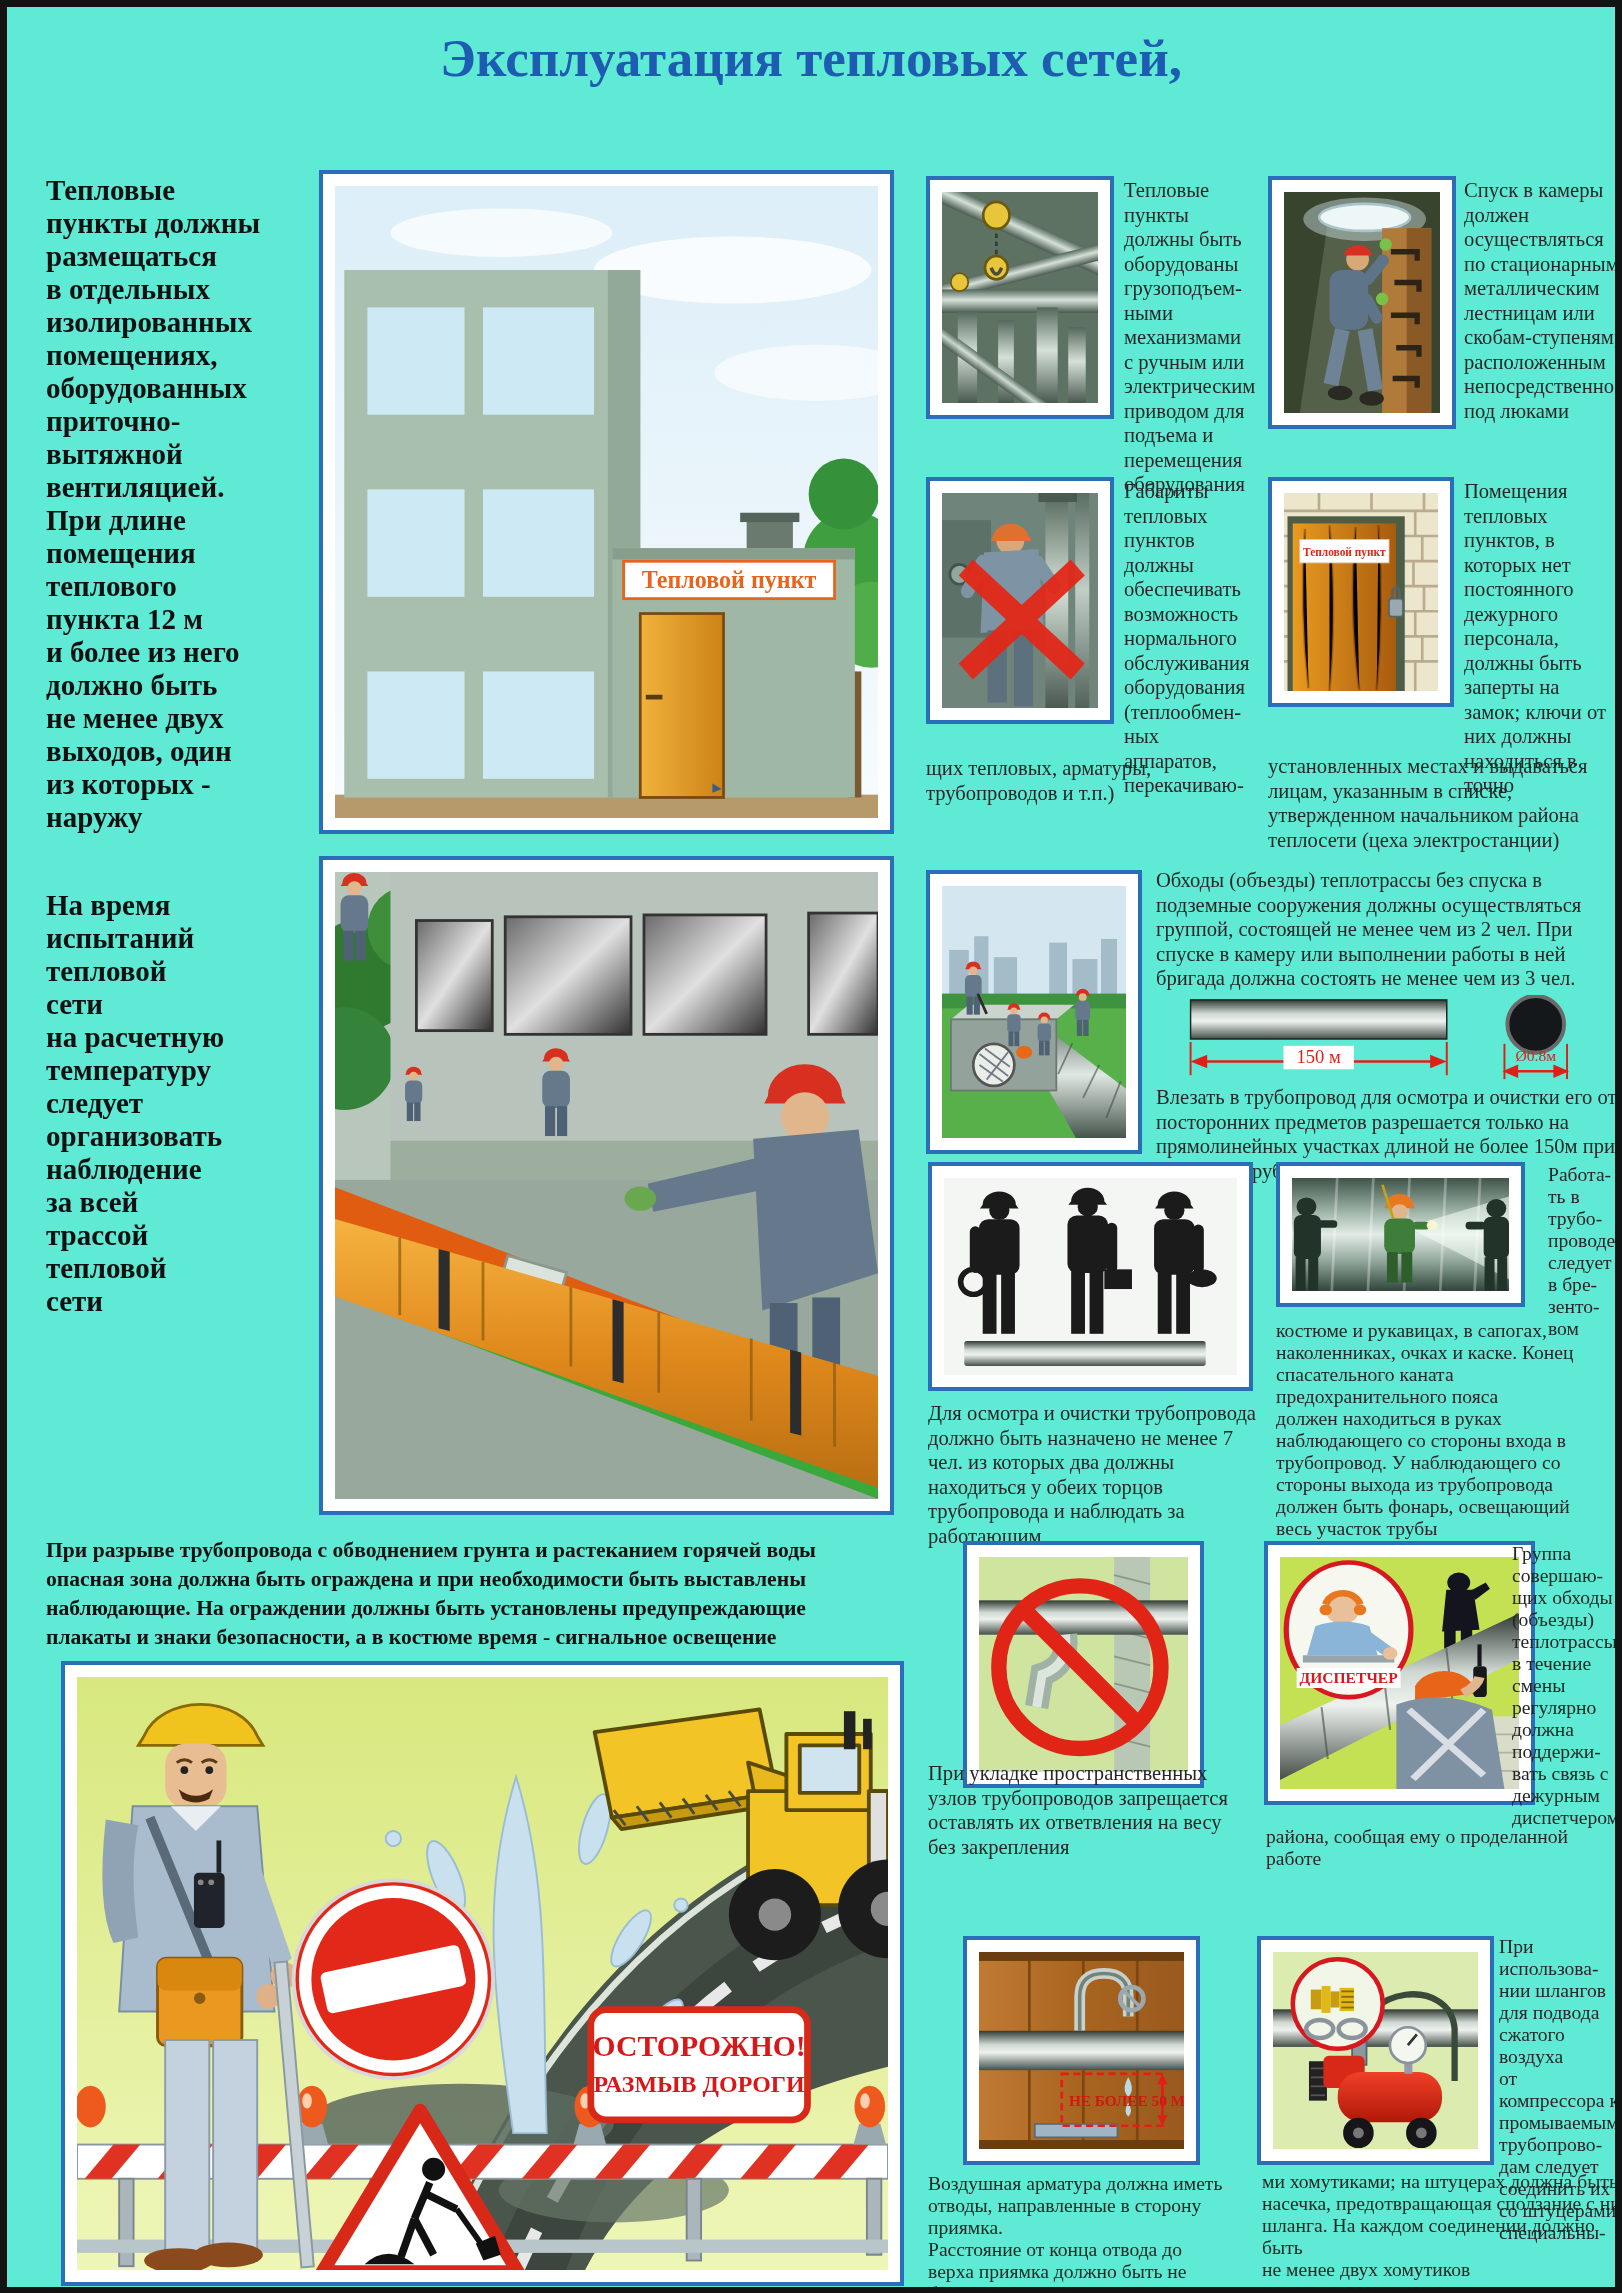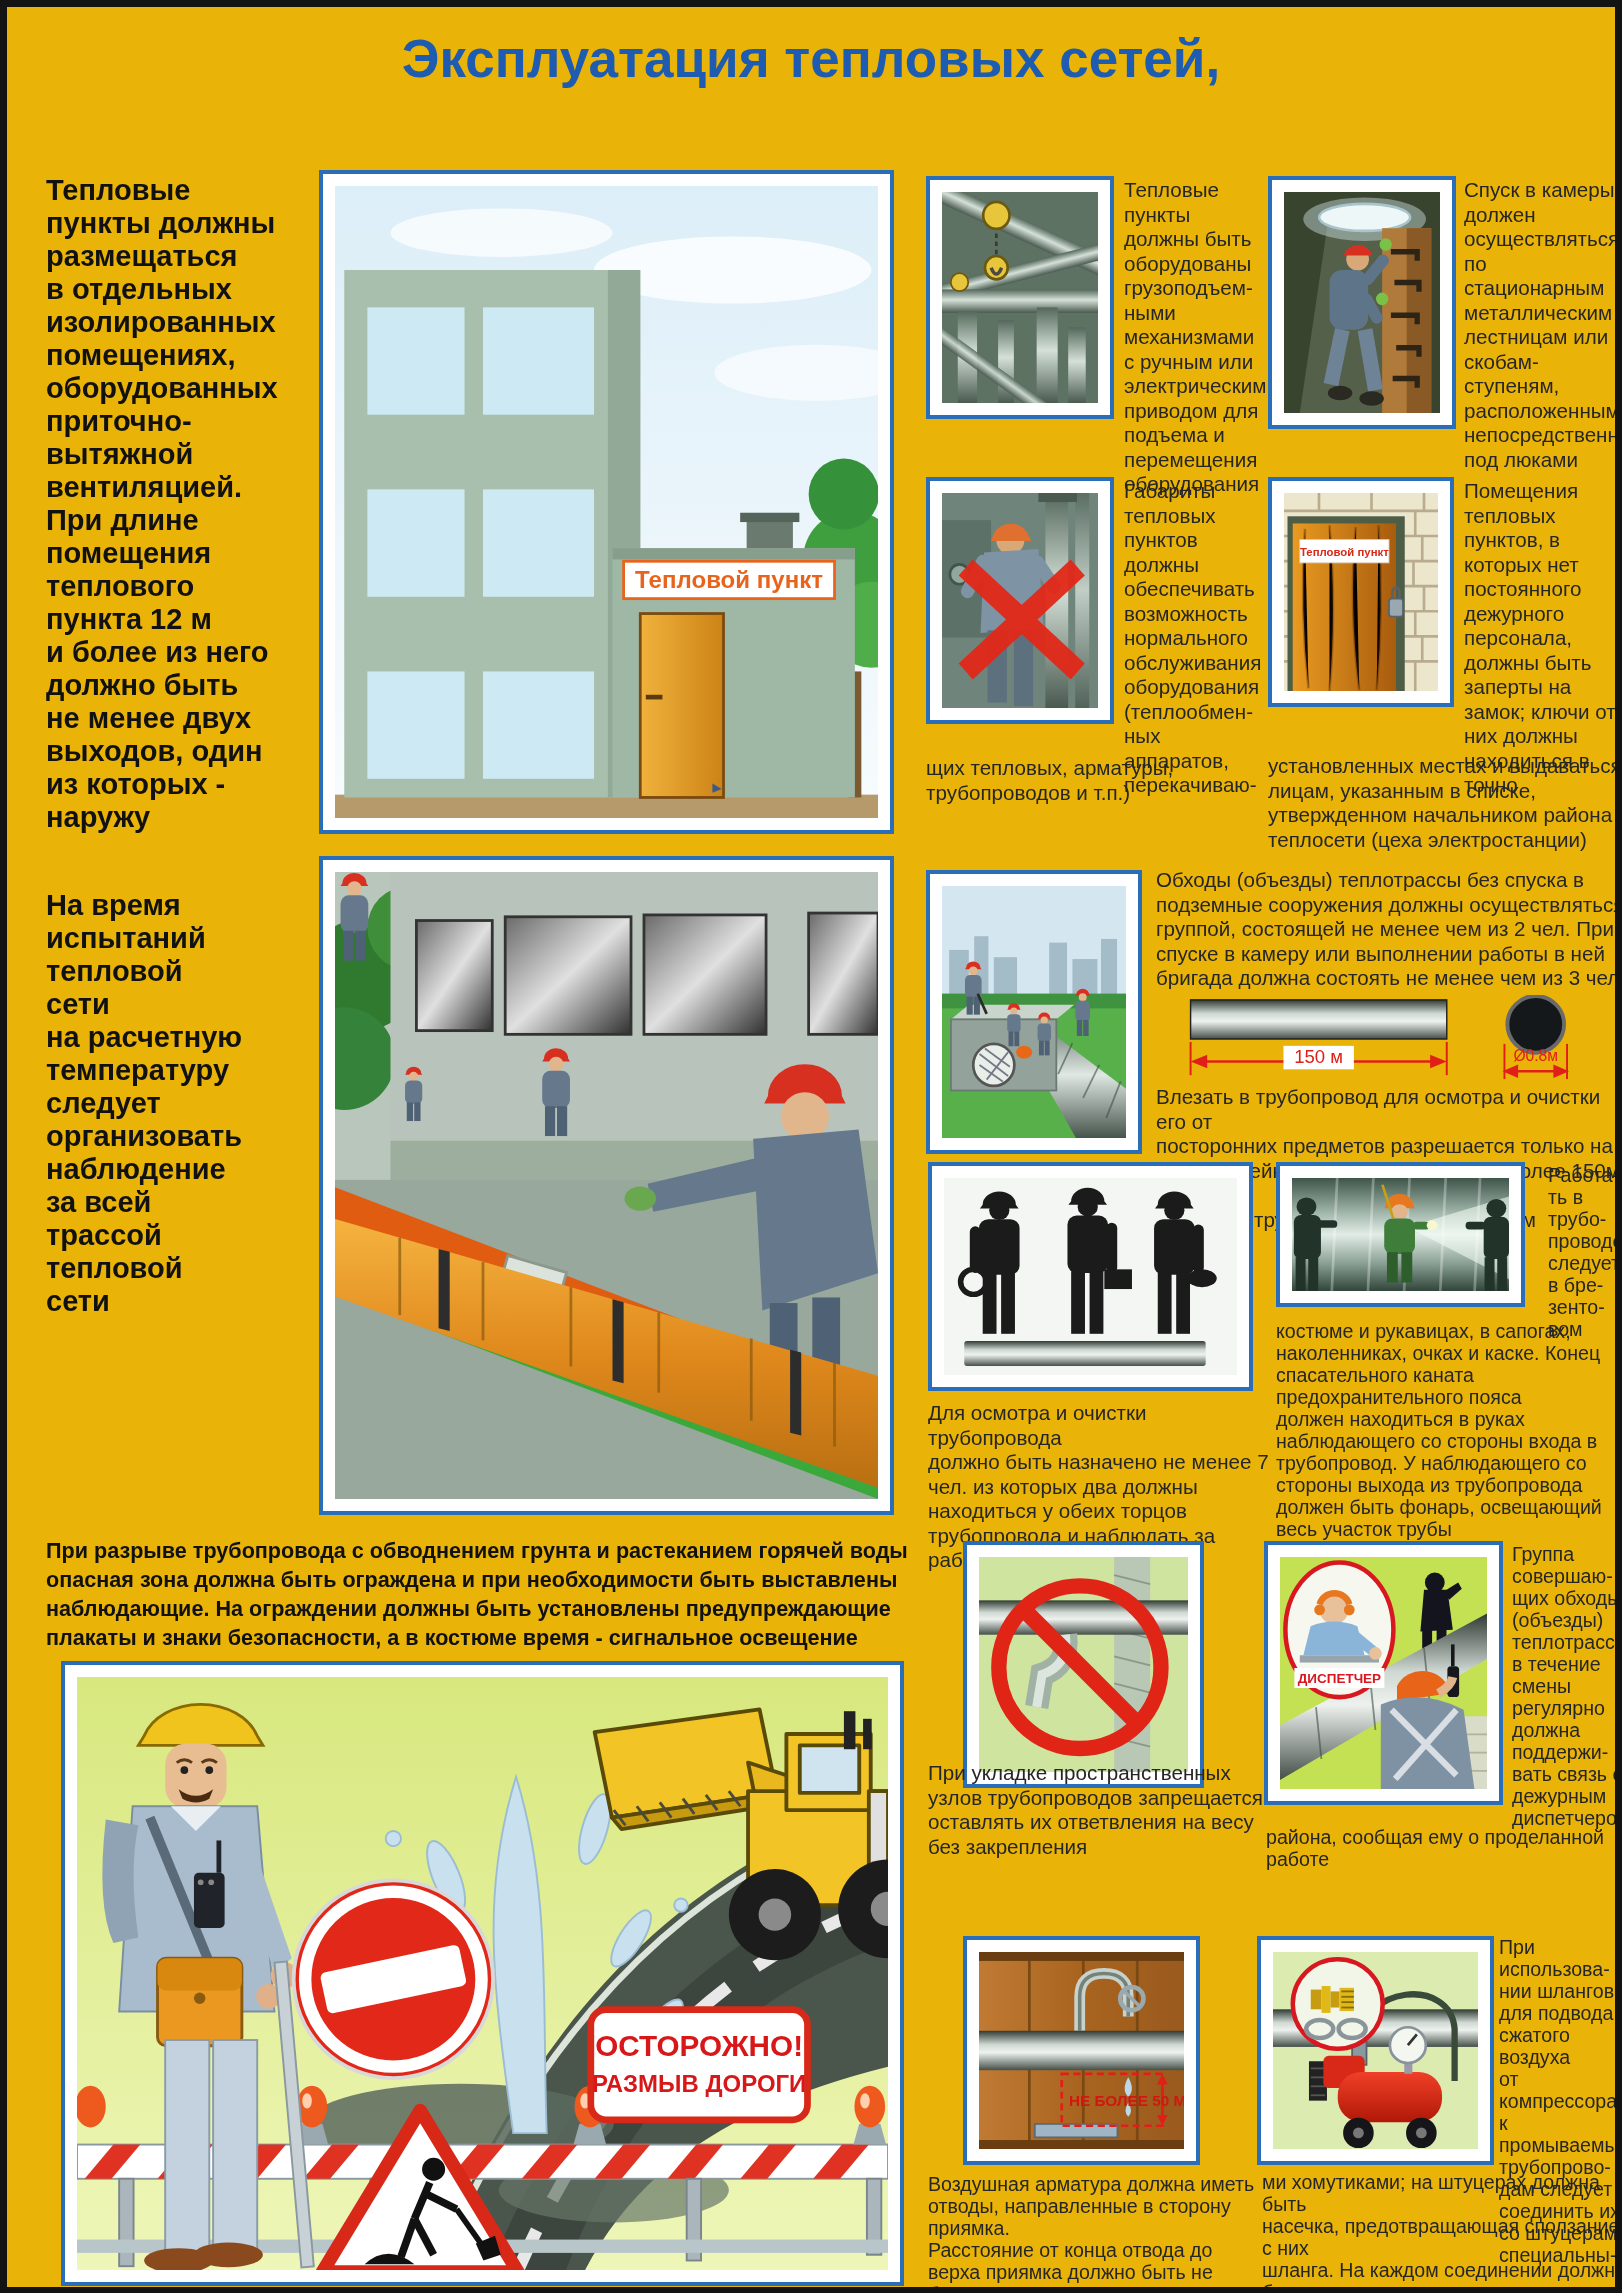--- a/index.html
+++ b/index.html
@@ -1,18 +1,18 @@
 <!DOCTYPE html>
 <html><head>
 <meta charset="utf-8">
 <style>
   html,body{margin:0;padding:0;background:#fff;}
-  .poster{position:relative;width:1622px;height:2294px;background:#eab308;
+  .poster{position:relative;width:1622px;height:2294px;background:#5eead4;
     border:7.8px solid #131313;box-sizing:border-box;overflow:hidden;
-    font-family:Liberation Sans, sans-serif;color:#1c1c1c;}
+    font-family:Liberation Serif, serif;color:#1c1c1c;}
   .abs{position:absolute;}
   .title{width:100%;text-align:center;font-weight:bold;color:#1d5cb0;
     font-size:53px;line-height:59px;letter-spacing:0px;}
   .bigtext{font-weight:bold;font-size:29px;line-height:33px;white-space:pre-line;color:#111;}
   .cap{font-size:20.6px;line-height:24.5px;white-space:pre-line;color:#262626;}
   .capsm{font-size:19.6px;line-height:22px;white-space:pre-line;color:#262626;}
   .boldpar{font-weight:bold;font-size:21.6px;line-height:29px;white-space:pre-line;color:#111;}
   .imgbox{border:4.9px solid #2a6db8;background:#fff;padding:12px;box-sizing:border-box;}
   .imgbox svg{display:block;width:100%;height:100%;}
   .plain svg{display:block;width:100%;height:100%;}
@@ -745,21 +745,21 @@
       <path d="M96,86 q4,34 -26,44 l-6,36" fill="none" stroke="#dce6de" stroke-width="10"></path>
       <circle cx="112" cy="122" r="90" fill="none" stroke="#e02416" stroke-width="17"></circle>
       <rect x="22" y="112" width="180" height="18" fill="#e02416" transform="rotate(45 112 122)"></rect>
     </svg>
   </div>
   <div class="abs cap" style="left:921px;top:1754px;width:349px;">При укладке пространственных
 узлов трубопроводов запрещается
 оставлять их ответвления на весу
 без закрепления</div>
 
-  <div class="abs imgbox" style="left:1257px;top:1534px;width:239px;height:264px;">
+  <div class="abs imgbox" style="left:1257px;top:1534px;width:271px;height:264px;">
     <svg viewBox="0 0 230 255" preserveAspectRatio="none">
       <rect width="230" height="255" fill="#c4e053"></rect>
       <rect x="148" y="175" width="82" height="80" fill="#d8dcc8"></rect>
       <g stroke="#b0b49a" stroke-width="2">
         <line x1="148" y1="195" x2="230" y2="195"></line>
           <line x1="148" y1="215" x2="230" y2="215"></line>
           <line x1="148" y1="235" x2="230" y2="235"></line>
       </g>
 
       <g fill="#14141e">

